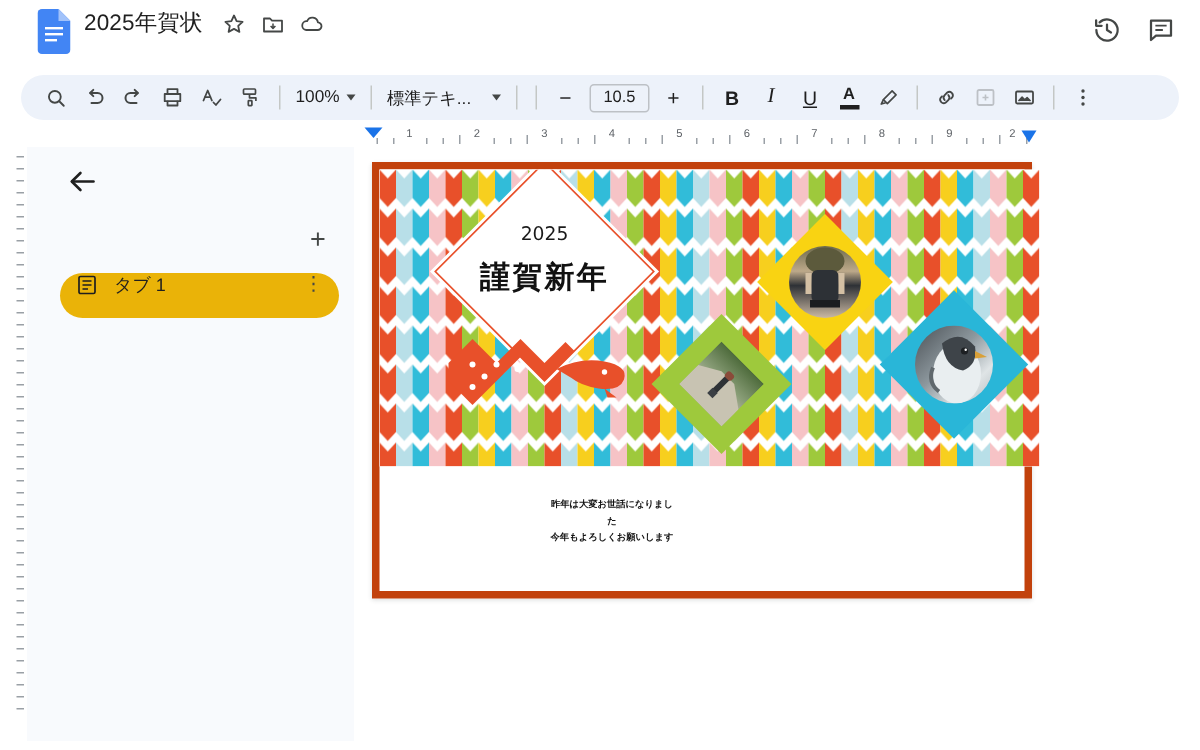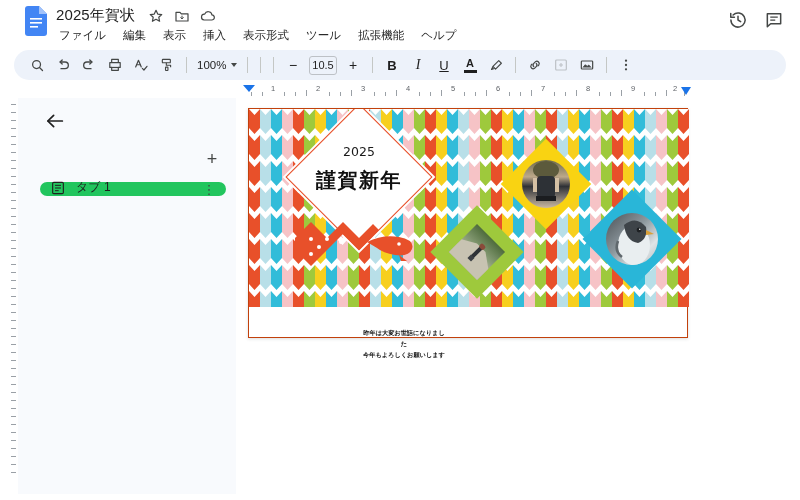--- a/index.html
+++ b/index.html
@@ -47,21 +47,21 @@
   .tb-sep { width: 1px; height: 16px; background: #c4c7c5; margin: 0 6px; flex: 0 0 auto; }
   .tb-dd {
     height: 24px; display: flex; align-items: center; gap: 4px; padding: 0 4px;
     border-radius: 4px; cursor: pointer; font-size: 11.5px; color: #1f1f1f; flex: 0 0 auto;
   }
   .caret { width: 0; height: 0; border-left: 3.5px solid transparent; border-right: 3.5px solid transparent; border-top: 4px solid #444746; }
   .zoom-val { min-width: 30px; }
   .style-val { width: 66px; overflow: hidden; text-overflow: ellipsis; white-space: nowrap; }
   .font-val { width: 52px; overflow: hidden; text-overflow: ellipsis; white-space: nowrap; }
   .fsz-box {
-    width: 28px; height: 19px; border: 1px solid #bdc1c6; border-radius: 3px; background: #edf2fa;
+    width: 40px; height: 19px; border: 1px solid #bdc1c6; border-radius: 3px; background: #edf2fa;
     font-size: 11px; color: #1f1f1f; display: flex; align-items: center; justify-content: center;
     margin: 0 3px; cursor: text; flex: 0 0 auto;
   }
   .tb-txt { font-size: 13px; font-weight: bold; color: #1f1f1f; }
   .tb-txt.ital { font-style: italic; font-weight: normal; font-family: "Liberation Serif", serif; font-size: 14px;}
   .tb-underline { text-decoration: underline; font-weight: normal; font-size: 13px; }
   .colorA { display: flex; flex-direction: column; align-items: center; line-height: 1; }
   .colorA .glyph { font-size: 11px; font-weight: bold; color: #1f1f1f; }
   .colorA .bar { width: 13px; height: 3px; background: #1f1f1f; margin-top: 1px; }
 
@@ -87,37 +87,37 @@
   
   .sidebar {
     position: absolute; left: 18px; top: 98px; width: 218px; height: 396px;
     background: #f8fafd;
   }
   .back-arrow { position: absolute; left: 26px; top: 12px; width: 22px; height: 22px; color: #444746; cursor: pointer; }
   .back-arrow svg { display: block; }
   .sb-head { position: absolute; left: 26px; top: 55px; font-size: 12.5px; color: #1f1f1f; }
   .sb-add { position: absolute; left: 184px; top: 52px; width: 20px; height: 20px; color: #444746; cursor: pointer; font-size: 18px; line-height: 18px; text-align: center; }
   .tab-item {
-    position: absolute; left: 22px; top: 84px; width: 186px; height: 14px;
-    background: #22c55e; border-radius: 16px; display: flex; align-items: flex-end; padding: 0 10px; cursor: pointer;
+    position: absolute; left: 22px; top: 84px; width: 186px; height: 30px;
+    background: #eab308; border-radius: 16px; display: flex; align-items: flex-start; padding: 0 10px; cursor: pointer;
   }
   .tab-doc-icon { width: 16px; height: 16px; color: #1f1f1f; flex: 0 0 auto; }
   .tab-doc-icon svg { display: block; }
   .tab-label { font-size: 12px; color: #1f1f1f; margin-left: 10px; flex: 1 1 auto; }
   .tab-more { width: 14px; color: #444746; font-size: 13px; text-align: center; cursor: pointer; line-height: 1; }
   .sb-hint {
     position: absolute; left: 26px; top: 122px; width: 180px;
     font-size: 11px; color: #5f6368; line-height: 17px;
   }
 
   
   .doc-scroll { position: absolute; left: 236px; top: 98px; width: 564px; height: 402px; background: #fff; overflow: hidden; }
   .page {
-    position: absolute; left: 12px; top: 10px; width: 440px; height: 230px;
-    background: #fff; border: 1px solid #c2410c; box-shadow: 0 1px 3px rgba(60,64,67,.18);
+    position: absolute; left: 12px; top: 10px; width: 440px; height: 291px;
+    background: #fff; border: 5px solid #c2410c; box-shadow: 0 1px 3px rgba(60,64,67,.18);
   }
   .card { position: absolute; left: 0; top: 0; width: 440px; height: 198px; overflow: hidden; background: #fff; }
   .card svg { display: block; }
   .body-text {
     position: absolute; left: 50px; top: 218px; width: 210px;
     font-size: 6.2px; font-weight: bold; color: #111; line-height: 11px; text-align: center;
     font-family: "DejaVu Sans", sans-serif;
   }
   .body-text .l2 { text-align: center; }
 </style>
@@ -152,30 +152,20 @@
             <path d="M12 11.5v5M9.6 14l2.4 2.4 2.4-2.4" stroke-width="1.5"></path>
         </svg>
       </span>
       <span class="ticon">
         <svg width="16" height="16" viewBox="0 0 24 24" fill="none" stroke="#444746" stroke-width="1.8" stroke-linejoin="round">
           <path d="M6.2 18h11.3a3.8 3.8 0 0 0 .4-7.6 5.6 5.6 0 0 0-10.8-1.2A4 4 0 0 0 6.2 18z"></path>
         </svg>
       </span>
     </div>
 
-    <div class="menubar">
-      <div class="menu-item">ファイル</div>
-      <div class="menu-item">編集</div>
-      <div class="menu-item">表示</div>
-      <div class="menu-item">挿入</div>
-      <div class="menu-item">表示形式</div>
-      <div class="menu-item">ツール</div>
-      <div class="menu-item">拡張機能</div>
-      <div class="menu-item">ヘルプ</div>
-    </div>
 
     <div class="top-right">
       <span class="tr-icon">
         <svg width="20" height="20" viewBox="0 0 24 24" fill="none" stroke="#444746" stroke-width="1.8" stroke-linecap="round" stroke-linejoin="round">
           <path d="M3.5 12a8.5 8.5 0 1 0 2.6-6.1"></path>
             <path d="M3.3 4.2v4.4h4.4"></path>
             <path d="M12 7.6V12l3.2 2"></path>
         </svg>
       </span>
       <span class="tr-icon">
@@ -231,20 +221,24 @@
 
     <div class="tb-sep"></div>
 
     <div class="tb-dd">
       <span class="zoom-val">100%</span>
       <span class="caret"></span>
     </div>
 
     <div class="tb-sep"></div>
 
+    <div class="tb-dd">
+      <span class="style-val">標準テキ...</span>
+      <span class="caret"></span>
+    </div>
 
     <div class="tb-sep"></div>
 
 
     <div class="tb-sep"></div>
 
     <div class="tb-btn" style="font-size:14px;color:#1f1f1f;">−</div>
     <div class="fsz-box">10.5</div>
     <div class="tb-btn" style="font-size:14px;color:#1f1f1f;">+</div>
 

